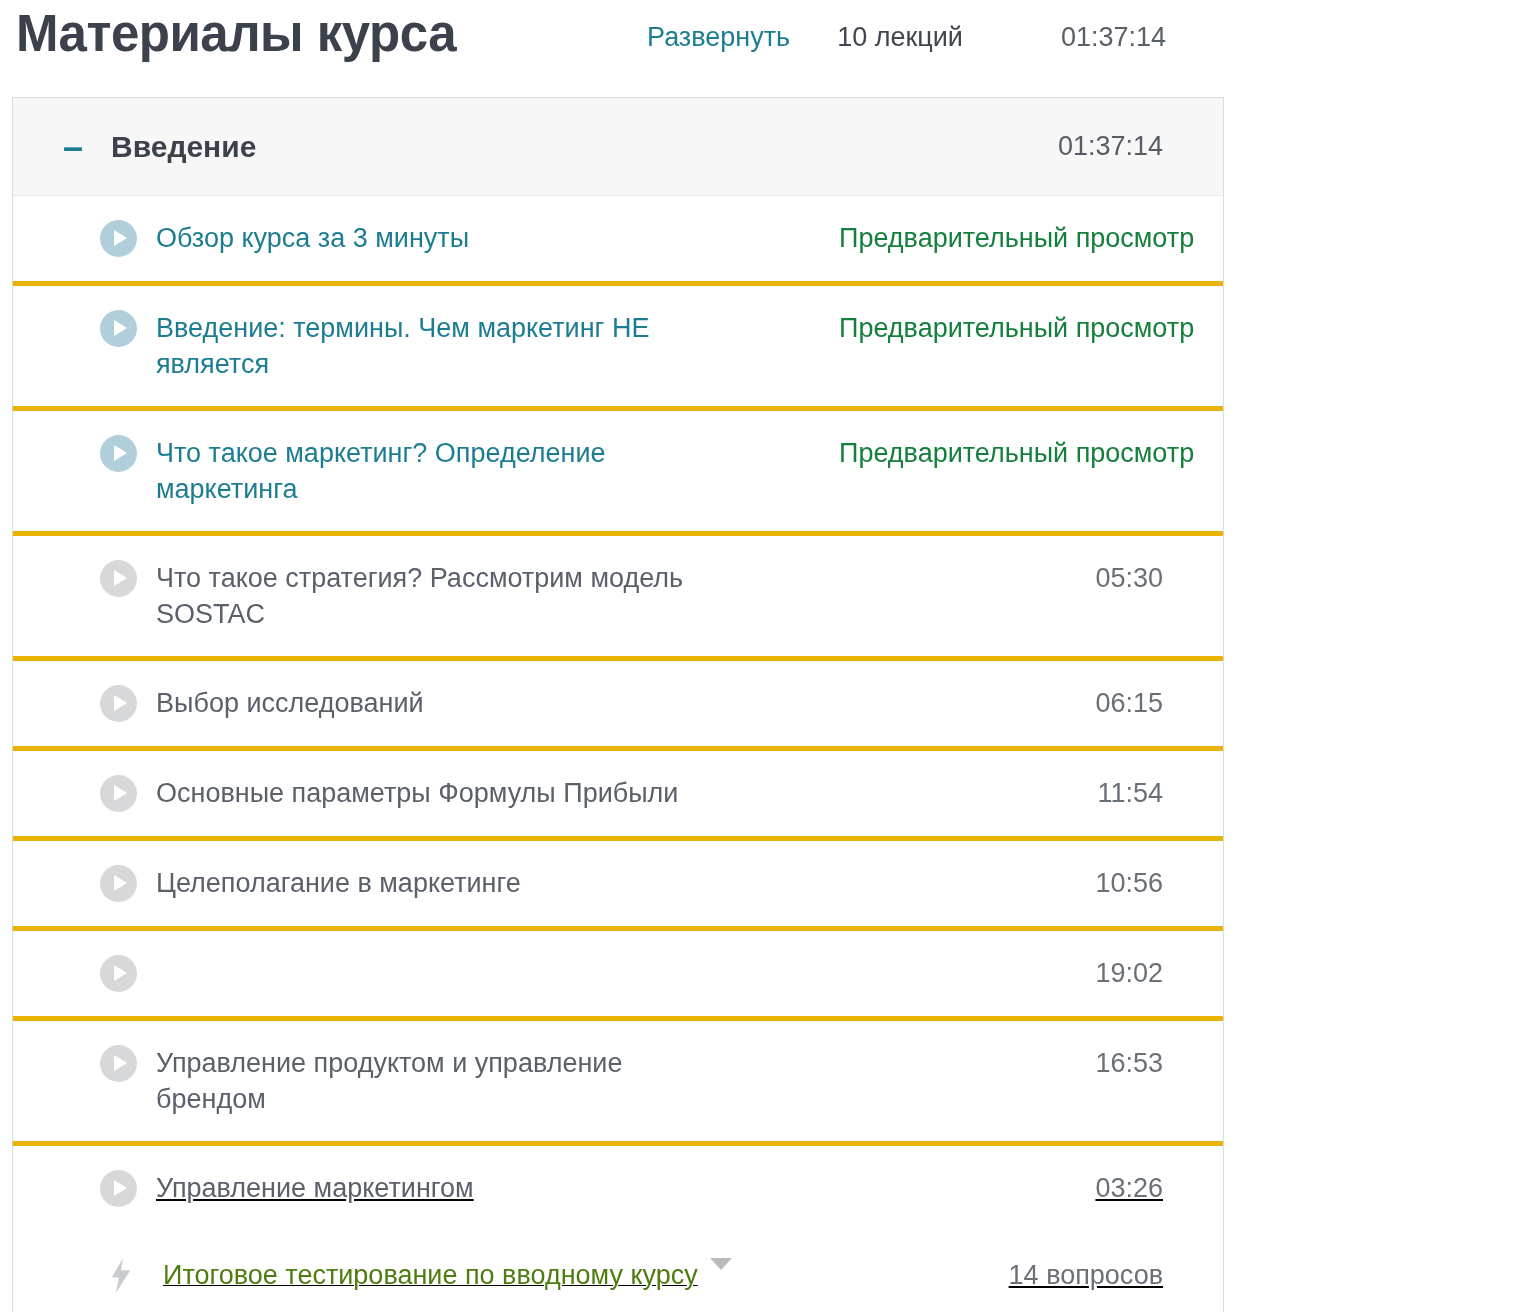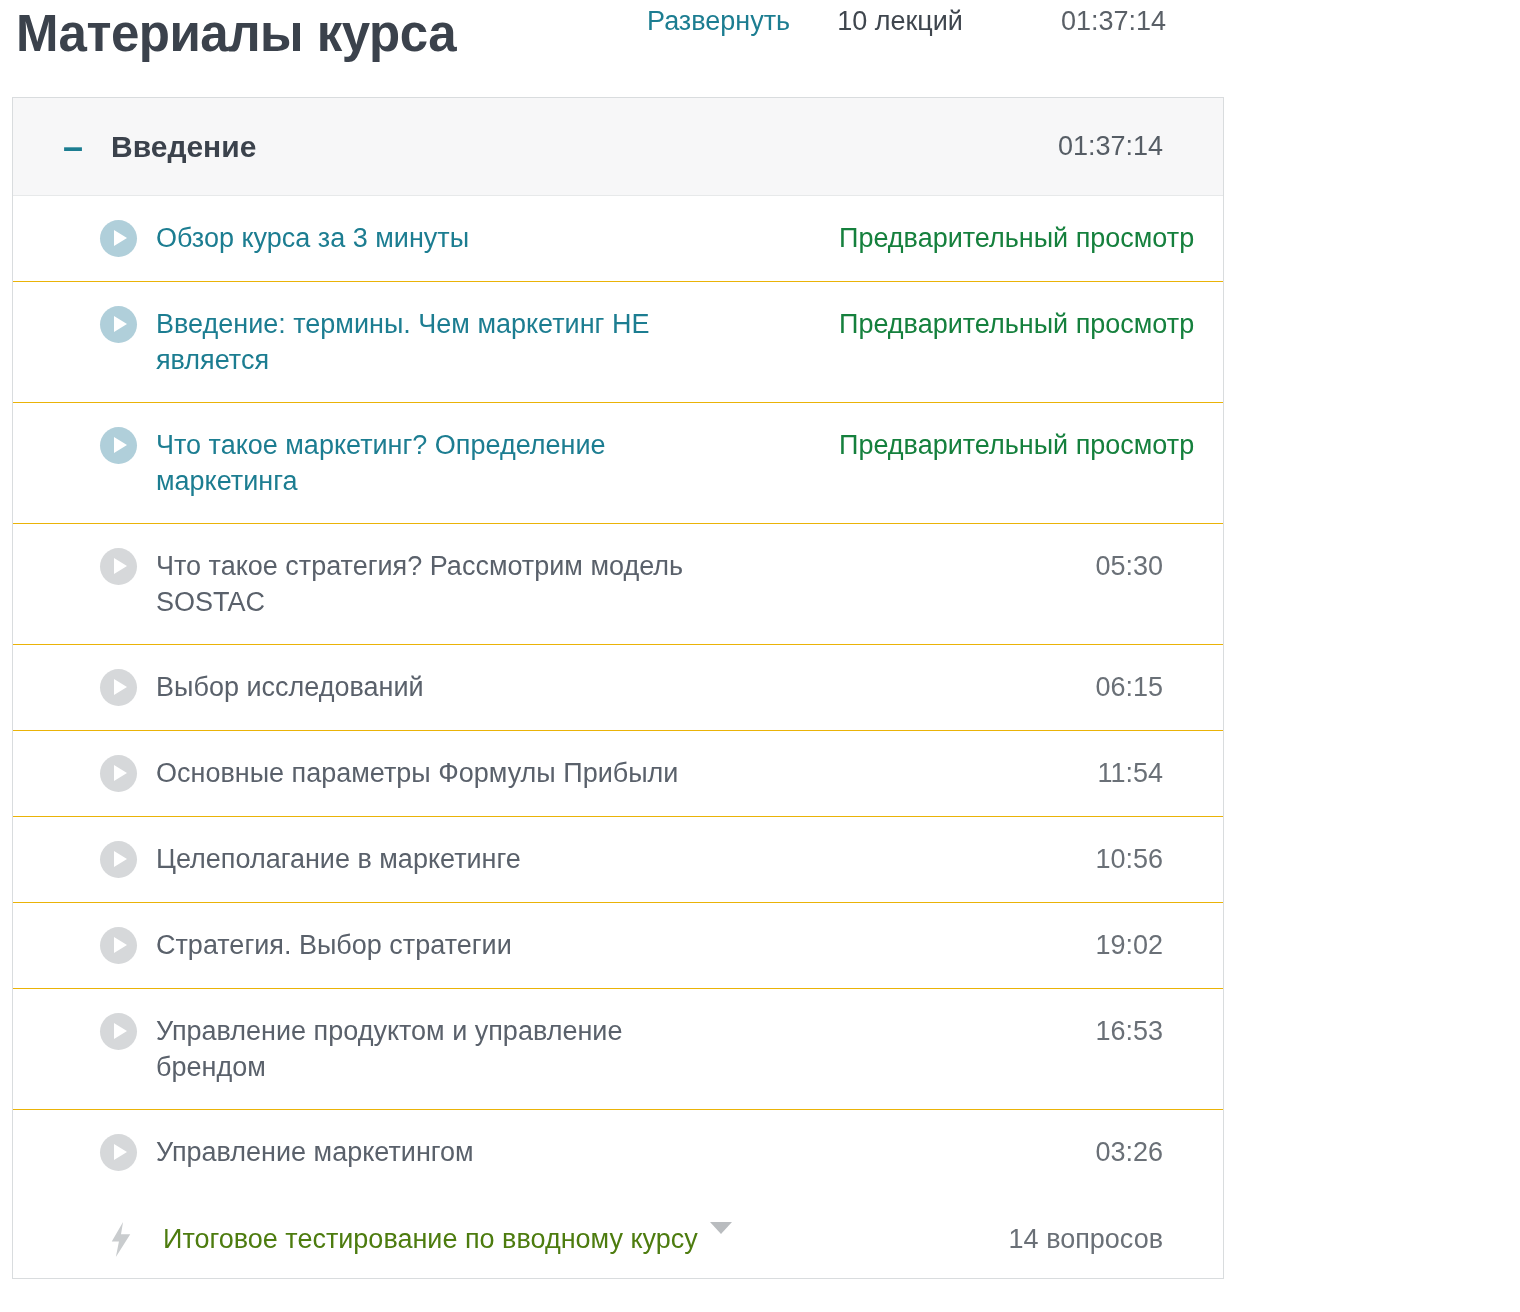--- a/index.html
+++ b/index.html
@@ -30,21 +30,21 @@
     margin: 0;
     font-size: 51px;
     line-height: 1.1;
     font-weight: 700;
     color: #3b424c;
     letter-spacing: -0.5px;
   }
   .top-right {
     display: flex;
     align-items: flex-start;
-    margin-top: 0;
+    margin-top: 16px;
     font-size: 27px;
   }
   .expand-link {
     color: #1c7d91;
     cursor: pointer;
     margin-right: 47px;
   }
   .lecture-count {
     color: #3f464e;
     margin-right: 98px;
@@ -87,25 +87,25 @@
   .section-duration {
     font-size: 27px;
     color: #565d65;
   }
 
   
   .lecture-row {
     display: flex;
     align-items: flex-start;
     padding: 24px 60px 24px 87px;
-    border-bottom: 1px solid #eab308;
-    cursor: pointer;
-    background: #ffffff;
-  }
-  .lecture-row:last-child { border-bottom: none; }
+    border-bottom: 5px solid #eab308;
+    cursor: pointer;
+    background: #ffffff;
+  }
+  .lecture-row:last-child { border-bottom: none; text-decoration: underline; }
 
   .play-icon {
     flex: none;
     width: 37px;
     height: 37px;
     border-radius: 50%;
     background: #d6d8da;
     position: relative;
     margin-right: 19px;
   }
@@ -247,21 +247,20 @@
     <span class="lecture-duration">11:54</span>
   </div>
         <div class="lecture-row">
     <span class="play-icon"></span>
     <span class="lecture-title">Целеполагание в маркетинге</span>
     <span class="preview-badge"></span>
     <span class="lecture-duration">10:56</span>
   </div>
         <div class="lecture-row">
     <span class="play-icon"></span>
-    <span class="lecture-title">Стратегия. Выбор стратегии</span>
     <span class="preview-badge"></span>
     <span class="lecture-duration">19:02</span>
   </div>
         <div class="lecture-row">
     <span class="play-icon"></span>
     <span class="lecture-title">Управление продуктом и управление брендом</span>
     <span class="preview-badge"></span>
     <span class="lecture-duration">16:53</span>
   </div>
         <div class="lecture-row">

